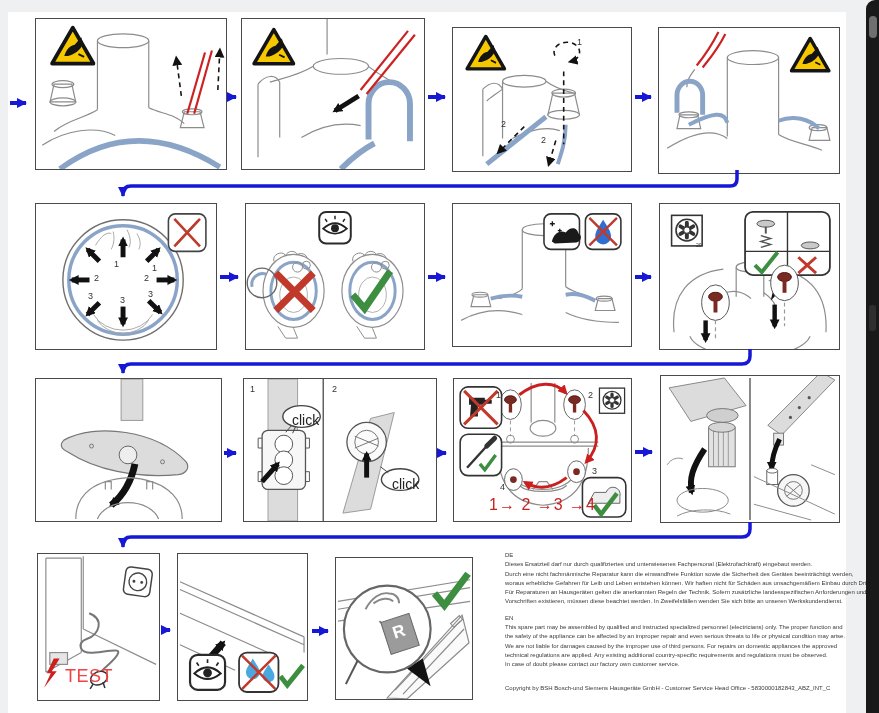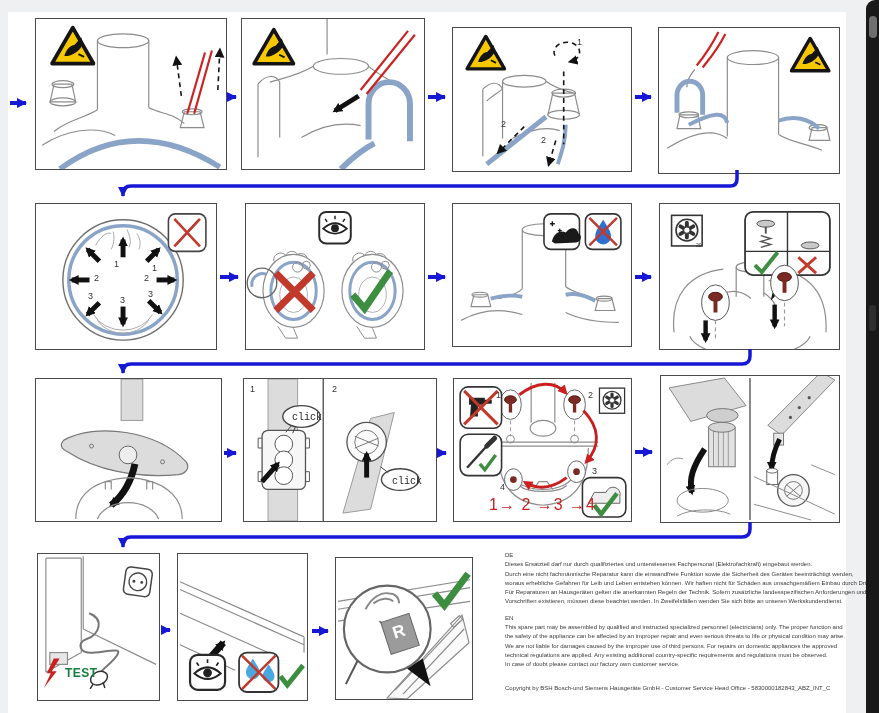--- a/index.html
+++ b/index.html
@@ -6,23 +6,23 @@
   #canvas{position:relative;width:879px;height:713px;overflow:hidden;background:#eef0f2;
           font-family:"Liberation Sans","DejaVu Sans",sans-serif;}
   #page{position:absolute;left:8px;top:12px;width:838px;height:701px;background:#ffffff;}
   #scroll-track{position:absolute;left:866px;top:0;width:13px;height:713px;background:#191919;border-top-left-radius:9px;}
   #scroll-thumb{position:absolute;left:2.5px;top:16px;width:8px;height:22px;background:#6f6f6f;border-radius:4px;}
   #scroll-mark{position:absolute;left:3px;top:305px;width:7px;height:26px;background:#2f2f2f;border-radius:3px;}
   .panel{position:absolute;background:#fff;border:1.6px solid #4a4a4a;box-sizing:border-box;}
   .art{position:absolute;left:0;top:0;width:100%;height:100%;}
   #connectors{position:absolute;left:0;top:0;width:879px;height:713px;pointer-events:none;z-index:6;}
   .lbl{position:absolute;font-size:9px;color:#333;line-height:1;z-index:4;}
-  .clicklbl{position:absolute;font-size:10px;color:#222;line-height:1;z-index:4;font-family:Liberation Mono, monospace;}
+  .clicklbl{position:absolute;font-size:14px;color:#222;line-height:1;z-index:4;}
   .seq{position:absolute;left:0;right:0;text-align:center;bottom:7px;color:#cb1f1f;font-size:16px;letter-spacing:1px;z-index:4;}
-  .testlbl{position:absolute;left:27px;top:112px;font-weight:bold;font-size:12px;color:#15803d;letter-spacing:.5px;z-index:4;}
+  .testlbl{position:absolute;left:27px;top:112px;font-weight:normal;font-size:18px;color:#ef4444;letter-spacing:.5px;z-index:4;}
   .rlbl{position:absolute;left:57px;top:64px;color:#fff;font-weight:bold;font-size:17px;transform:rotate(-18deg);z-index:4;}
   .t20{position:absolute;font-size:5px;color:#333;z-index:4;}
   #footer{position:absolute;left:505px;top:551px;width:372px;font-size:6px;line-height:1.55;color:#3a3a3a;}
   #footer p{margin:0;}
   #footer .gap{height:7px;}
 </style>
 </head>
 <body>
 
 <div id="canvas">

